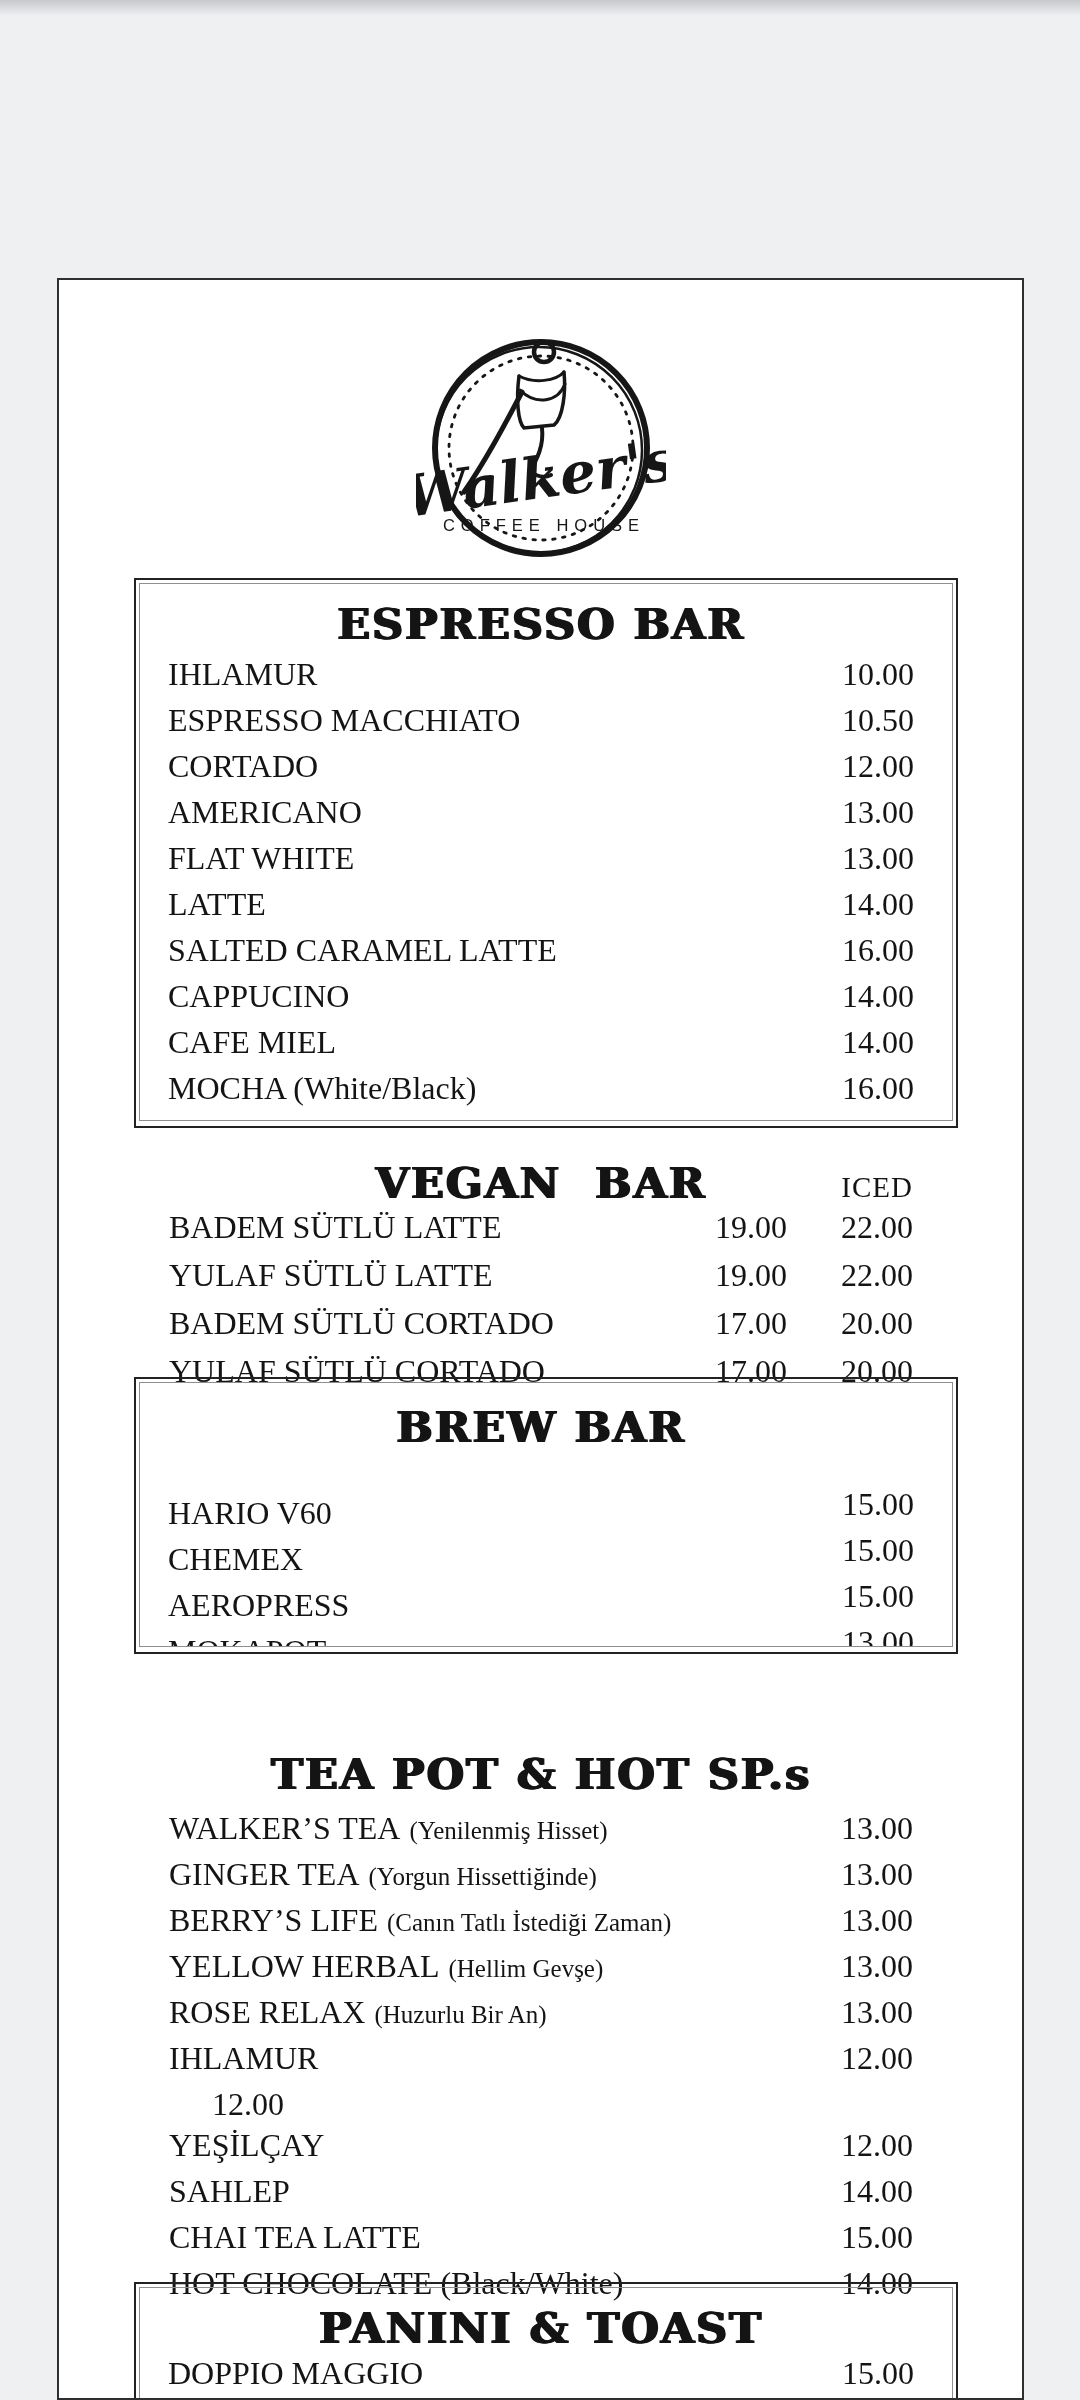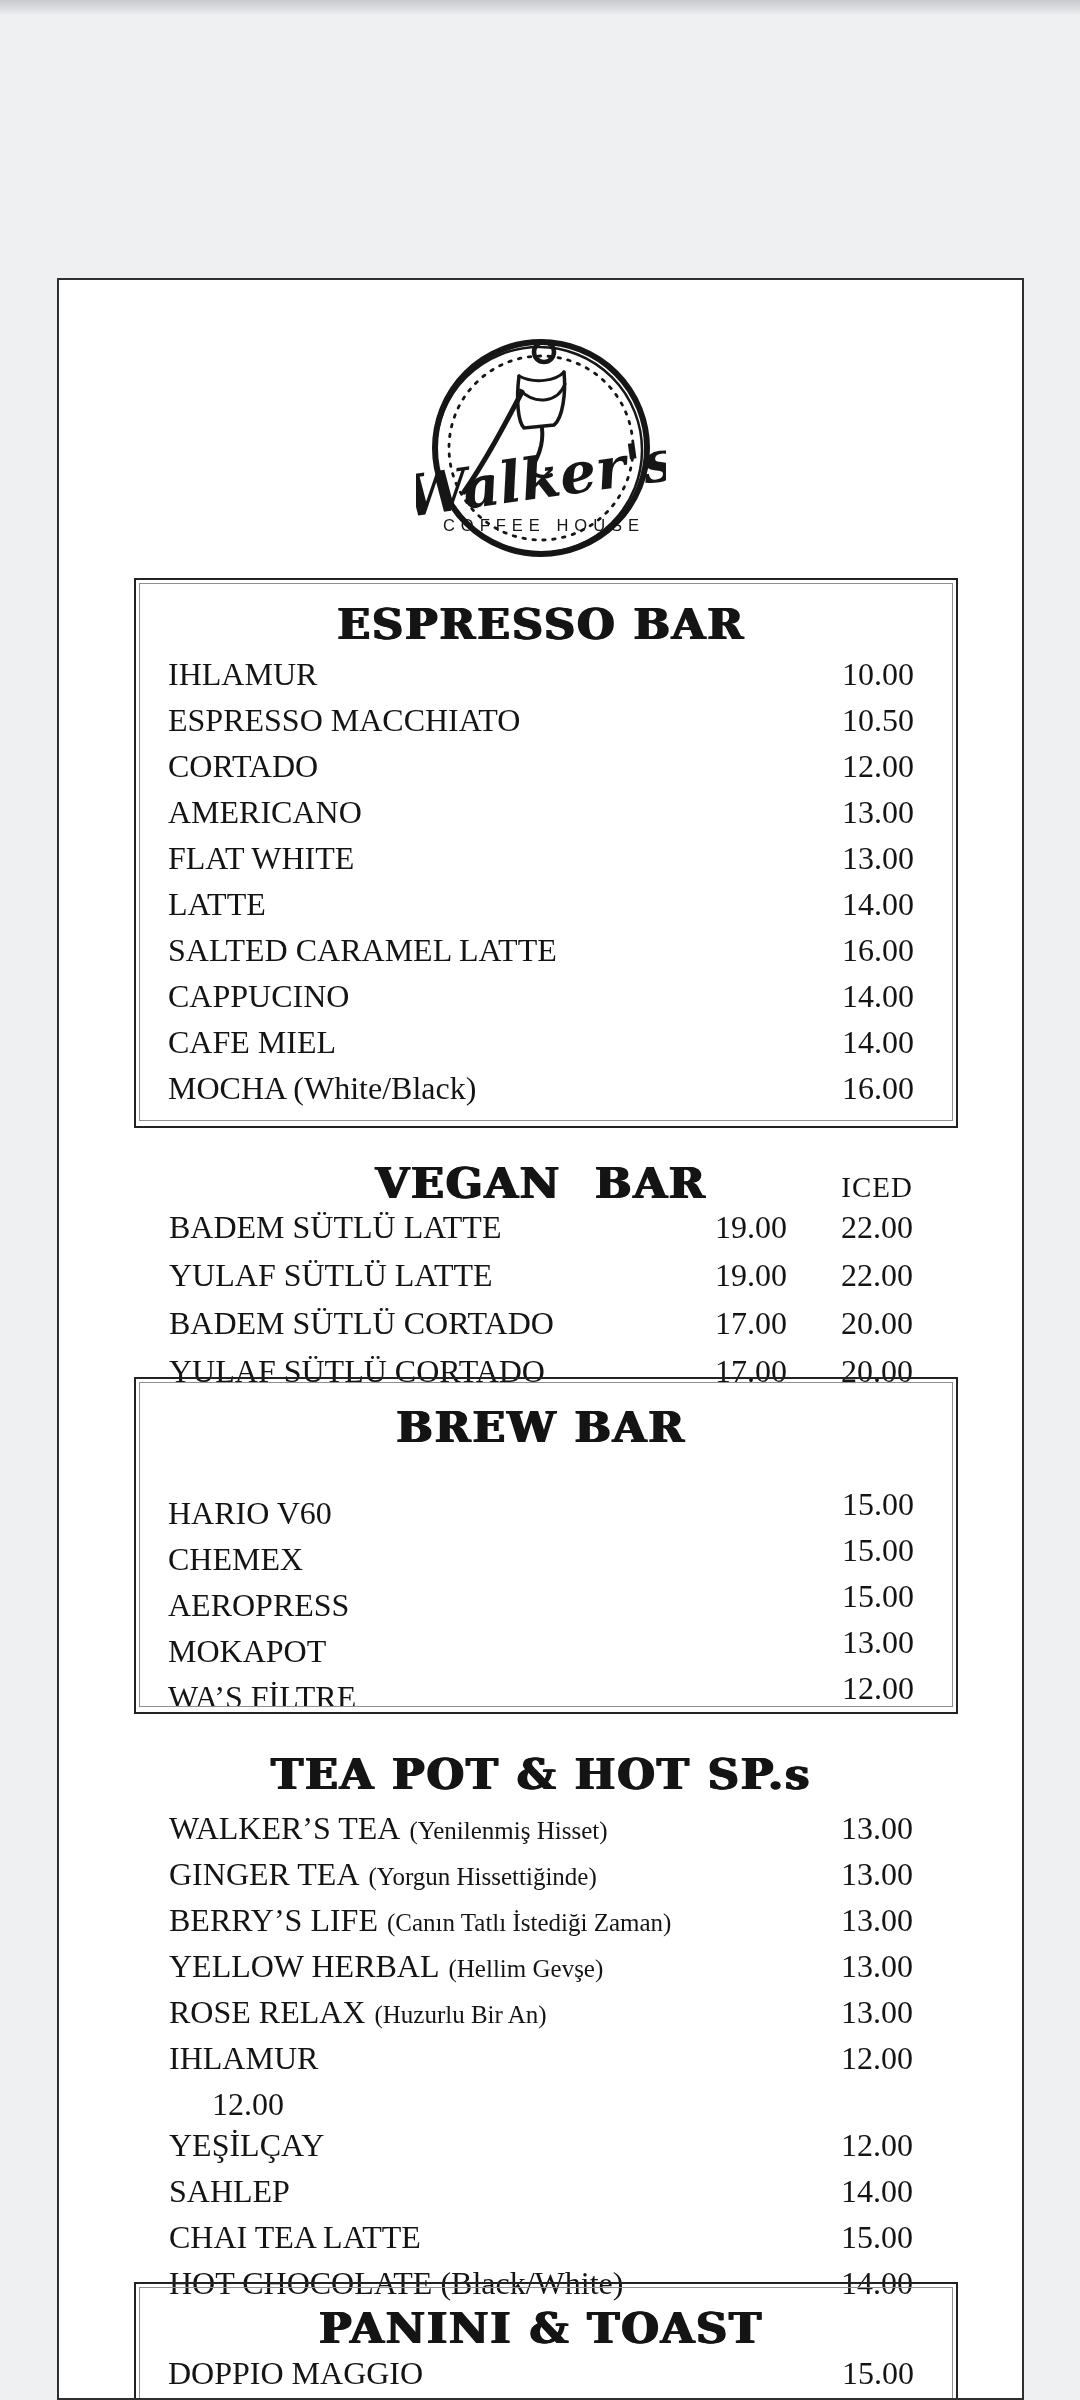--- a/index.html
+++ b/index.html
@@ -30,21 +30,21 @@
   
   .section{position:absolute;left:75px;width:824px;box-sizing:border-box;}
   .section.plain{padding:0 45px 0 35px;}
   .section.boxed{border:2px solid #222222;}
   .box-inner{
     border:1px solid #8f8f8f;margin:3px;box-sizing:border-box;
     height:calc(100% - 8px);padding:0 38px 0 28px;overflow:hidden;
   }
   .sec-espresso{top:298px;height:550px;}
   .sec-vegan{top:872px;}
-  .sec-brew{top:1097px;height:337px;border-width:4px;}
+  .sec-brew{top:1097px;height:277px;border-width:4px;}
   .sec-tea{top:1460px;}
   .sec-panini{top:2002px;height:392px;border-width:3px;}
 
   .title-row{position:relative;margin-top:8px;}
   .sec-title{
     text-align:center;font-family:"DejaVu Serif",serif;font-weight:bold;
     font-size:43px;line-height:52px;letter-spacing:2px;white-space:pre;
     text-shadow:1.3px 0 0 currentColor,-0.9px 0 0 currentColor;
   }
   .sec-espresso .sec-title{padding-top:6px;}

